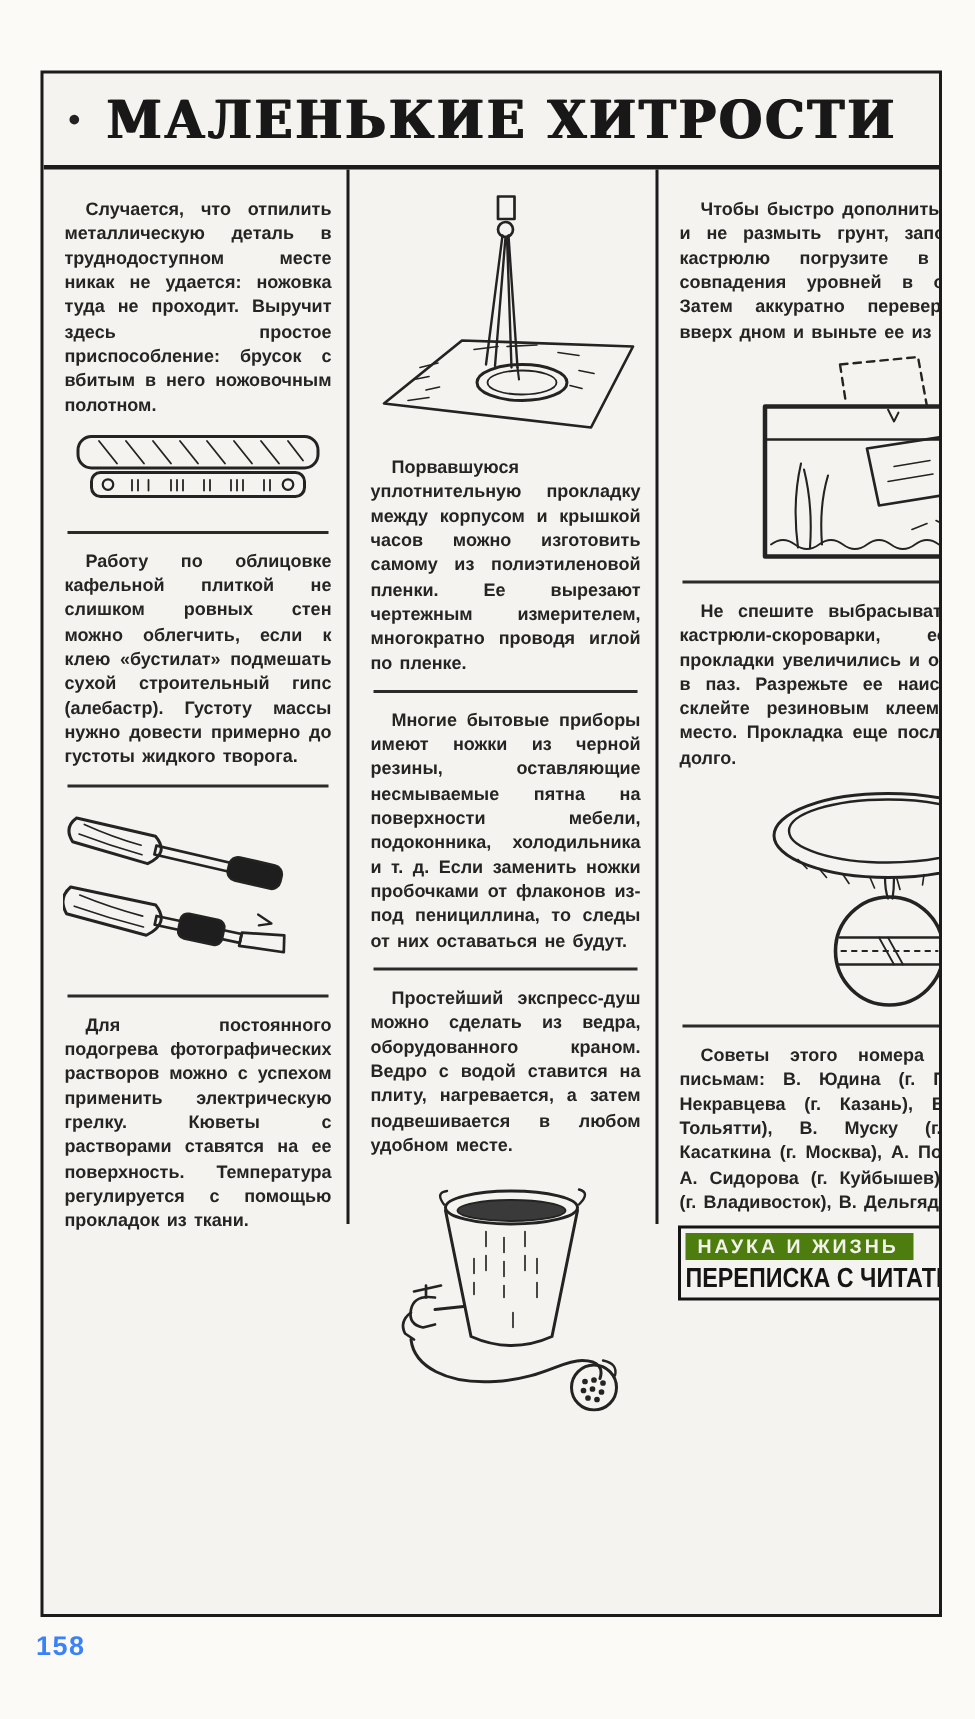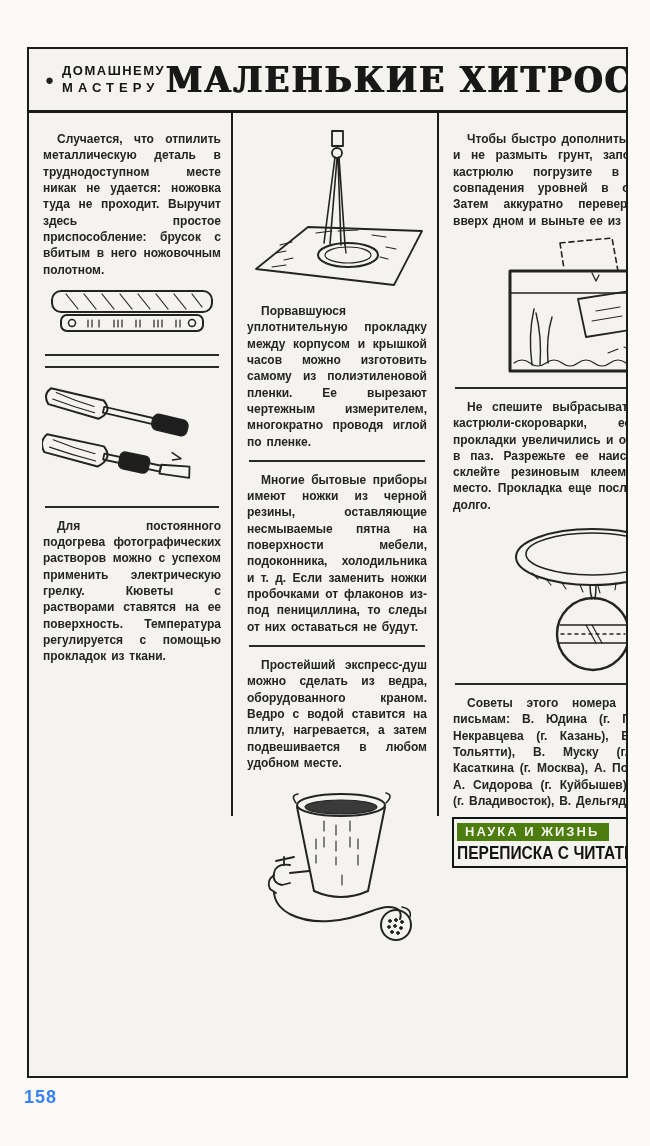--- a/index.html
+++ b/index.html
@@ -66,43 +66,40 @@
   }
 </style>
 </head>
 <body>
 
 <div class="page-frame">
 
   <div class="masthead">
     <div class="badge">
       <span class="bullet">●</span>
-      <span class="lines">
-        <span class="l1">ДОМАШНЕМУ</span><br>
-        <span class="l2">МАСТЕРУ</span>
-      </span>
     </div>
     <div class="main-title">МАЛЕНЬКИЕ ХИТРОСТИ</div>
   </div>
 
   <div class="columns">
 
     <div class="col">
       <p class="tip">Случается, что отпилить металлическую деталь в труднодоступном месте никак не удается: ножовка туда не проходит. Выручит здесь простое приспособление: брусок с вбитым в него ножовочным полотном.</p>
 
       <svg class="illo" width="176" height="58" viewBox="0 0 176 58">
         <rect x="8" y="5" width="160" height="21" rx="9" stroke-width="2"></rect>
         <path d="M22,8 l12,15 M40,8 l12,15 M58,8 l12,15 M76,8 l12,15 M94,8 l12,15 M112,8 l12,15 M130,8 l12,15 M148,8 l10,13" stroke-width="1.2"></path>
         <rect x="17" y="29" width="142" height="16" rx="6" stroke-width="2"></rect>
         <circle cx="28" cy="37" r="3.5" stroke-width="1.5"></circle>
         <circle cx="148" cy="37" r="3.5" stroke-width="1.5"></circle>
         <path d="M44,34 v7 M48,34 v7 M55,34 v7 M70,34 v7 M74,34 v7 M78,34 v7 M92,34 v7 M96,34 v7 M110,34 v7 M114,34 v7 M118,34 v7 M132,34 v7 M136,34 v7" stroke-width="1.2"></path>
       </svg>
 
       <hr class="rule">
+      <p class="tip">Работу по облицовке кафельной плиткой не слишком ровных стен можно облегчить, если к клею «бустилат» подмешать сухой строительный гипс (алебастр). Густоту массы нужно довести примерно до густоты жидкого творога.</p>
       <hr class="rule">
 
       <svg class="illo" width="180" height="118" viewBox="0 0 180 118">
         <g transform="translate(8,6) rotate(13)">
           <path d="M2,4 Q-5,12 3,20 L55,23 Q68,13 56,4 Z" stroke-width="2"></path>
           <path d="M8,7 q20,4 40,5 M6,14 q22,3 44,4" stroke-width="1.1"></path>
           <rect x="58" y="10" width="52" height="6" stroke-width="1.8"></rect>
           <rect x="108" y="5" width="36" height="16" rx="6" fill="#1e1e1e" stroke-width="1.5"></rect>
         </g>
         <g transform="translate(4,52) rotate(12)">

